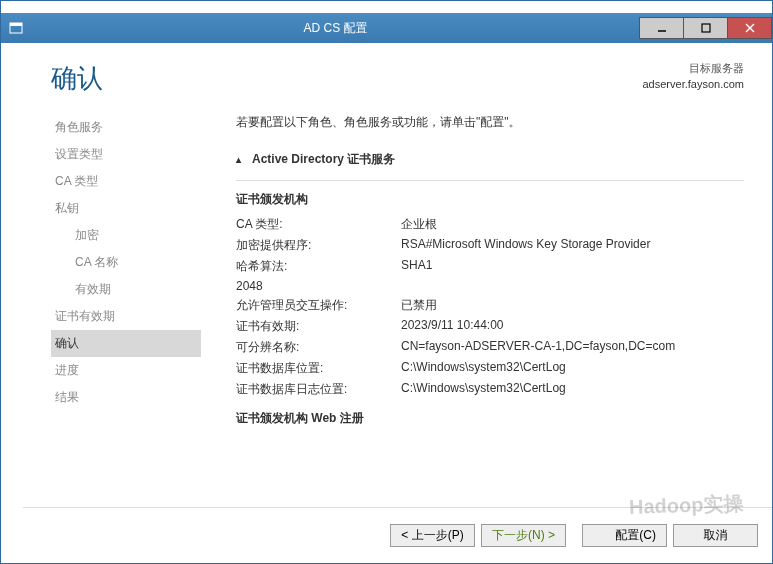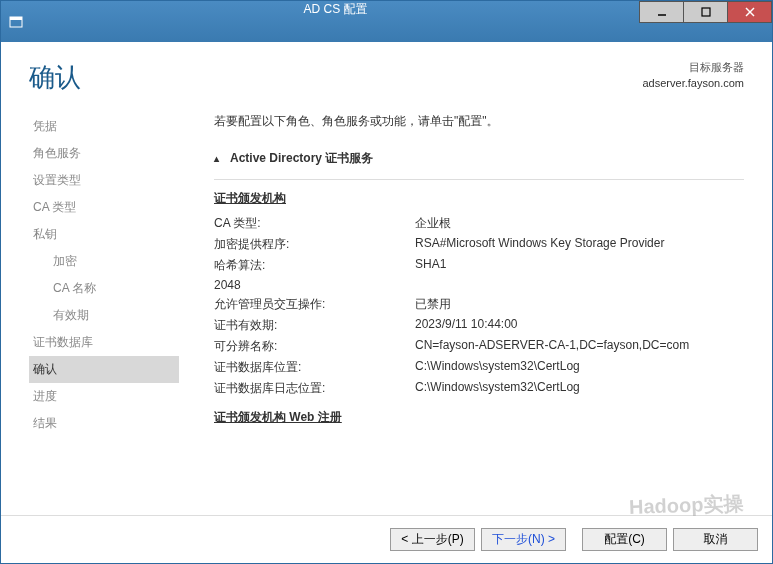--- a/index.html
+++ b/index.html
@@ -1,45 +1,45 @@
 <!DOCTYPE html>
 <html><head>
   <meta charset="utf-8">
   <style>
     * { margin: 0; padding: 0; box-sizing: border-box; font-family: "Microsoft YaHei", "Segoe UI", sans-serif; }
     body { width: 773px; height: 564px; background: #fff; overflow: hidden; }
     .window { width: 100%; height: 100%; border: 1px solid #2c6aa0; display: flex; flex-direction: column; }
-    .titlebar { height: 41px; background: linear-gradient(#4a8bc2, #3a7ab0); display: flex; color: #fff; }
+    .titlebar { height: 30px; background: linear-gradient(#4a8bc2, #3a7ab0); display: flex; align-items: center; color: #fff; margin-top: 12px; }
     .titlebar-icon { width: 30px; display: flex; justify-content: center; align-items: center; }
     .title-text { flex: 1; text-align: center; font-size: 12px; }
     .win-controls { display: flex; }
     .win-btn { width: 45px; height: 22px; border: 1px solid #555; background: #ccc; display: flex; justify-content: center; align-items: center; font-size: 11px; margin-left: -1px; }
     .win-btn.close { background: #c75050; color: #fff; }
-    .content { flex: 1; display: flex; flex-direction: column; background: #fff; }
+    .content { flex: 1; display: flex; flex-direction: column; background: #fff; margin-left: 22px; }
     .header-area { padding: 18px 28px 8px 28px; display: flex; justify-content: space-between; align-items: flex-start; }
     .page-title { color: #1a5a8a; font-size: 26px; font-weight: 300; }
     .target-block { text-align: right; font-size: 11px; color: #333; }
     .target-label { color: #555; }
     .target-server { font-weight: normal; margin-top: 2px; }
     .main { flex: 1; display: flex; padding: 10px 28px 0 28px; overflow: hidden; }
     .sidebar { width: 150px; font-size: 12px; color: #888; }
     .sidebar-item { padding: 5px 4px; cursor: pointer; }
     .sidebar-item.child { padding-left: 24px; }
     .sidebar-item.selected { background: #d8d8d8; color: #333; }
     .details { flex: 1; font-size: 12px; color: #333; padding-left: 35px; }
     .hint { margin-bottom: 14px; }
     .section-header { display: flex; align-items: center; font-weight: bold; padding: 6px 0; cursor: pointer; }
     .section-header .chev { width: 16px; font-size: 10px; }
     .hr { height: 1px; background: #ddd; margin: 6px 0 10px 0; }
-    .group-title { font-weight: bold; margin-bottom: 6px; text-decoration: underline; }
-    .kv { display: flex; padding: 2px 0; gap: 36px; }
+    .group-title { font-weight: bold; margin-bottom: 6px; }
+    .kv { display: flex; padding: 2px 0; }
     .kv .k { width: 165px; }
-    .footer { height: 48px; border-top: 1px solid #ddd; display: flex; justify-content: flex-end; align-items: center; padding: 0 14px; gap: 6px; }
+    .footer { height: 56px; border-top: 1px solid #ddd; display: flex; justify-content: flex-end; align-items: center; padding: 0 14px; gap: 6px; }
     .btn { height: 23px; min-width: 85px; border: 1px solid #9a9a9a; background: #eee; font-size: 12px; padding: 0 10px; cursor: pointer; }
-    .btn:disabled { color: #1d4ed8; cursor: default; }
+    .btn:disabled { color: #4d7c0f; cursor: default; }
     .watermark { position: absolute; right: 30px; bottom: 45px; opacity: 0.22; font-size: 20px; color: #333; font-weight: bold; transform: rotate(-2deg); pointer-events: none; }
   </style>
 </head>
 <body>
 
 <div class="window">
   <div class="titlebar">
     <div class="titlebar-icon">
       <svg width="14" height="14" viewBox="0 0 14 14">
           <rect x="1" y="2" width="12" height="10" fill="none" stroke="#fff" stroke-width="1"></rect>
@@ -71,29 +71,28 @@
     <div class="header-area">
       <div class="page-title">确认</div>
       <div class="target-block">
         <div class="target-label">目标服务器</div>
         <div class="target-server">adserver.fayson.com</div>
       </div>
     </div>
 
     <div class="main">
       <div class="sidebar" id="sidebar">
-          <div class="sidebar-item">凭据</div>
           <div class="sidebar-item">角色服务</div>
           <div class="sidebar-item">设置类型</div>
           <div class="sidebar-item">CA 类型</div>
           <div class="sidebar-item">私钥</div>
           <div class="sidebar-item child">加密</div>
           <div class="sidebar-item child">CA 名称</div>
           <div class="sidebar-item child">有效期</div>
-          <div class="sidebar-item">证书数据库</div>
+          <div class="sidebar-item">证书有效期</div>
           <div class="sidebar-item selected">确认</div>
           <div class="sidebar-item">进度</div>
           <div class="sidebar-item">结果</div>
         </div>
       <div class="details">
         <div class="hint">若要配置以下角色、角色服务或功能，请单击"配置"。</div>
         <div class="section-header">
           <span class="chev">▴</span>
           <span>Active Directory 证书服务</span>
         </div>
@@ -136,19 +135,19 @@
               <div>C:\Windows\system32\CertLog</div>
             </div>
           </div>
         <div class="group-title" style="margin-top:10px;">证书颁发机构 Web 注册</div>
       </div>
     </div>
 
     <div class="footer">
       <button class="btn">&lt; 上一步(P)</button>
       <button class="btn" disabled="">下一步(N) &gt;</button>
-      <button class="btn" style="margin-left:10px;">配置(C)</button>
+      <button class="btn" style="margin-left:10px;text-align:right;">配置(C)</button>
       <button class="btn">取消</button>
     </div>
   </div>
 </div>
 
 <div class="watermark">Hadoop实操</div>
 
 </body></html>

